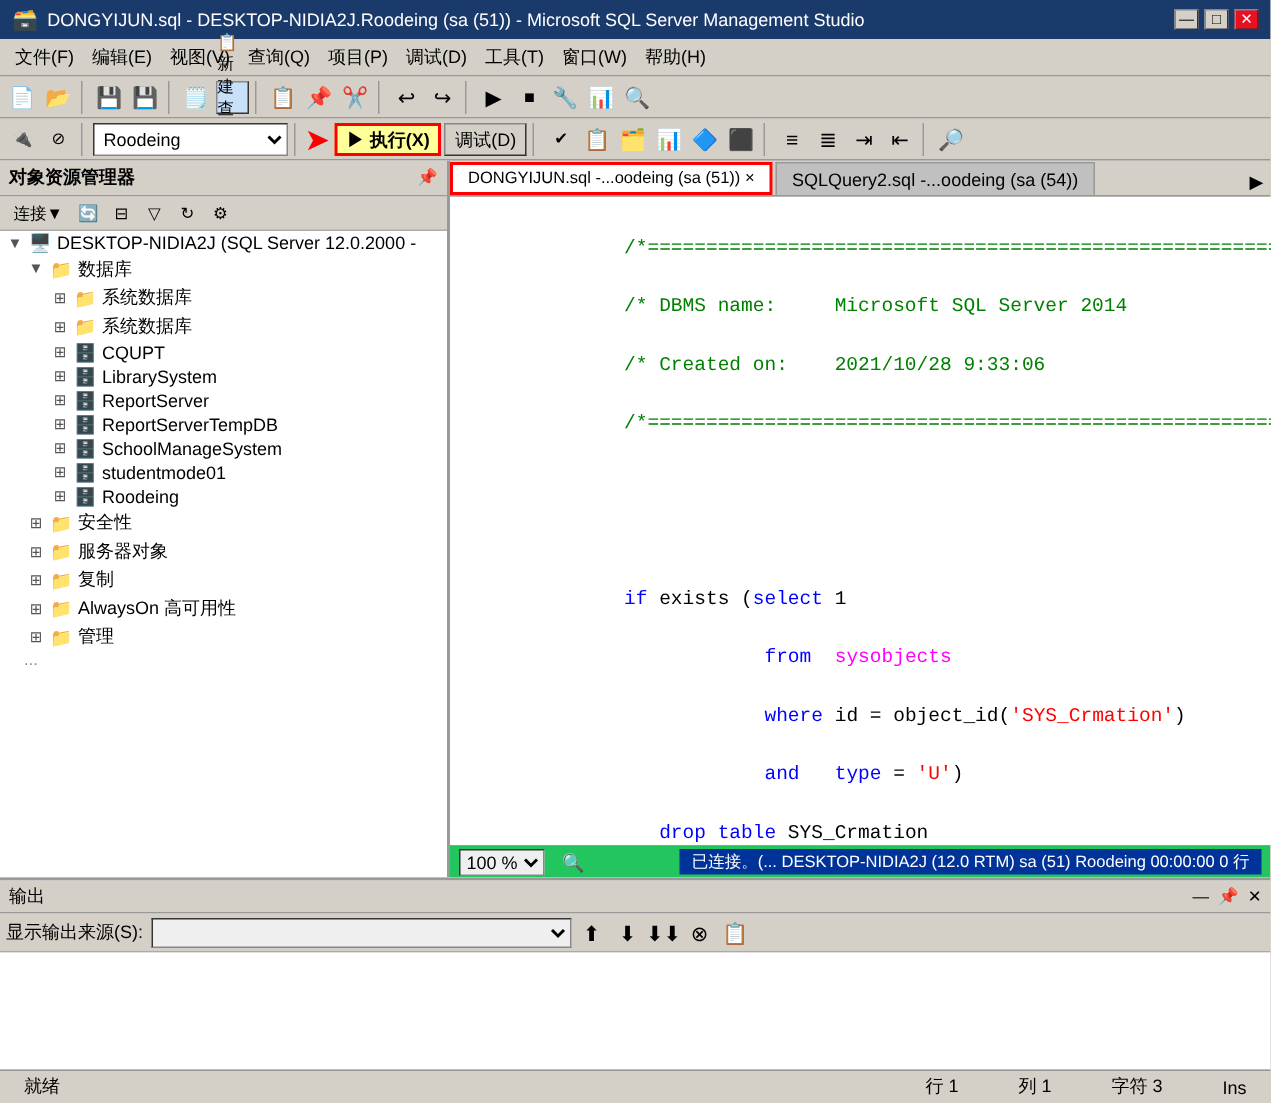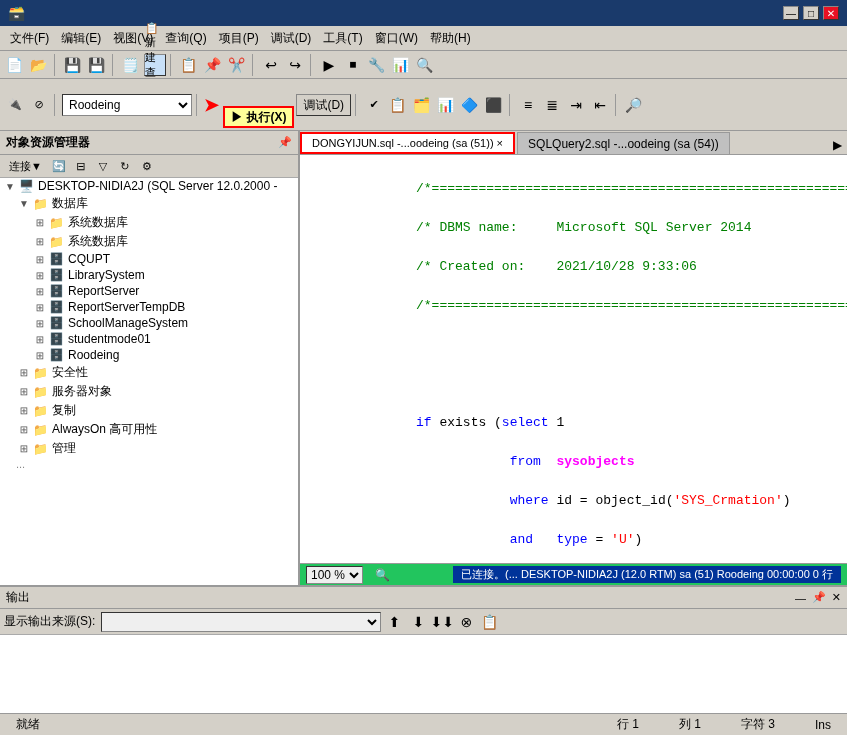--- a/index.html
+++ b/index.html
@@ -12,21 +12,21 @@
 
     
     .menu-bar { background: #d4d0c8; border-bottom: 1px solid #999; padding: 12px 4px; display: flex; gap: 0; height: 22px; align-items: center; }
     .menu-item { padding: 2px 6px; font-size: 12px; cursor: pointer; white-space: nowrap; }
 
     
     .toolbar-row { background: #d4d0c8; border-bottom: 1px solid #999; padding: 2px 4px; display: flex; align-items: center; gap: 2px; min-height: 28px; flex-wrap: wrap; }
     .tb-btn { width: 22px; height: 22px; background: #d4d0c8; border: 1px solid transparent; display: flex; align-items: center; justify-content: center; cursor: pointer; font-size: 14px; }
     .tb-sep { width: 4px; height: 22px; border-left: 1px solid #999; margin: 0 2px; }
     .db-select { height: 22px; width: 130px; font-size: 12px; border: 1px inset #888; background: white; padding: 0 2px; }
-    .execute-btn-highlight { background: #ffff99; border: 2px solid red; padding: 1px 6px; font-size: 12px; cursor: pointer; color: #000; height: 22px; font-weight: bold; margin-top: 25px; }
+    .execute-btn-highlight { background: #ffff99; border: 2px solid red; padding: 1px 6px; font-size: 12px; cursor: pointer; color: #000; height: 22px; font-weight: bold; }
     .debug-btn { background: #d4d0c8; border: 1px outset #888; padding: 2px 6px; font-size: 12px; cursor: pointer; height: 22px; }
 
     
     .object-explorer { width: 300px; min-width: 300px; background: #f0f0f0; border-right: 2px solid #999; display: flex; flex-direction: column; overflow: hidden; }
     .panel-header { background: #d4d0c8; border-bottom: 1px solid #999; padding: 3px 6px; font-size: 12px; font-weight: bold; display: flex; align-items: center; justify-content: space-between; }
     .panel-toolbar { background: #d4d0c8; border-bottom: 1px solid #aaa; padding: 2px 4px; display: flex; gap: 2px; }
     .panel-tb-btn { width: 20px; height: 18px; background: #d4d0c8; border: 1px solid transparent; display: flex; align-items: center; justify-content: center; cursor: pointer; font-size: 11px; }
     .tree-area { overflow-y: auto; overflow-x: auto; flex: 1; background: white; }
     .tree-node { display: flex; align-items: center; padding: 1px 0; cursor: pointer; white-space: nowrap; }
     .tree-expand { display: inline-block; width: 16px; text-align: center; flex-shrink: 0; font-size: 10px; color: #555; }
@@ -73,20 +73,21 @@
     .workspace { display: flex; flex-direction: row; flex: 1; overflow: hidden; }
   </style>
 </head>
 <body>
 
 <div class="full-layout">
 
   <div class="title-bar">
     <div style="display:flex;align-items:center;gap:6px;">
       <span style="font-size:14px;">🗃️</span>
+      <span style="font-size:12px;">DONGYIJUN.sql - DESKTOP-NIDIA2J.Roodeing (sa (51)) - Microsoft SQL Server Management Studio</span>
     </div>
     <div class="title-bar-buttons">
       <div class="title-btn">—</div>
       <div class="title-btn">□</div>
       <div class="title-btn" style="background:#e81123;color:white;">✕</div>
     </div>
   </div>
 
   <div class="menu-bar">
     <span class="menu-item">文件(F)</span>
@@ -292,21 +293,21 @@
 
       <div class="sql-editor-area">
         <div class="code-content">
           <span class="c-comment">/*================================================================================*/</span><br>
           <span class="c-comment">/* DBMS name:     Microsoft SQL Server 2014                         */</span><br>
           <span class="c-comment">/* Created on:    2021/10/28 9:33:06                                 */</span><br>
           <span class="c-comment">/*================================================================================*/</span><br>
           <br>
           <br>
           <span><span class="c-keyword">if</span><span class="c-normal"> exists (</span><span class="c-keyword">select</span><span class="c-normal"> 1</span></span><br>
-          <span><span class="c-normal">            </span><span class="c-keyword">from</span><span class="c-normal">  </span><span class="c-object" style="color:#ff00ff;font-weight:bold;">sysobjects</span></span><br>
+          <span><span class="c-normal">            </span><span class="c-keyword">from</span><span class="c-normal">  </span><span class="c-object" style="color:#ff00ff;">sysobjects</span></span><br>
           <span><span class="c-normal">            </span><span class="c-keyword">where</span><span class="c-normal"> id = </span><span class="c-normal">object_id(</span><span class="c-string">'SYS_Crmation'</span><span class="c-normal">)</span></span><br>
           <span><span class="c-normal">            </span><span class="c-keyword">and</span><span class="c-normal">   </span><span class="c-keyword">type</span><span class="c-normal"> = </span><span class="c-string">'U'</span><span class="c-normal">)</span></span><br>
           <span><span class="c-normal">   </span><span class="c-keyword">drop table</span><span class="c-normal"> SYS_Crmation</span></span><br>
           <br>
           <br>
           <br>
           <br>
           <br>
           <br>
           <br>

